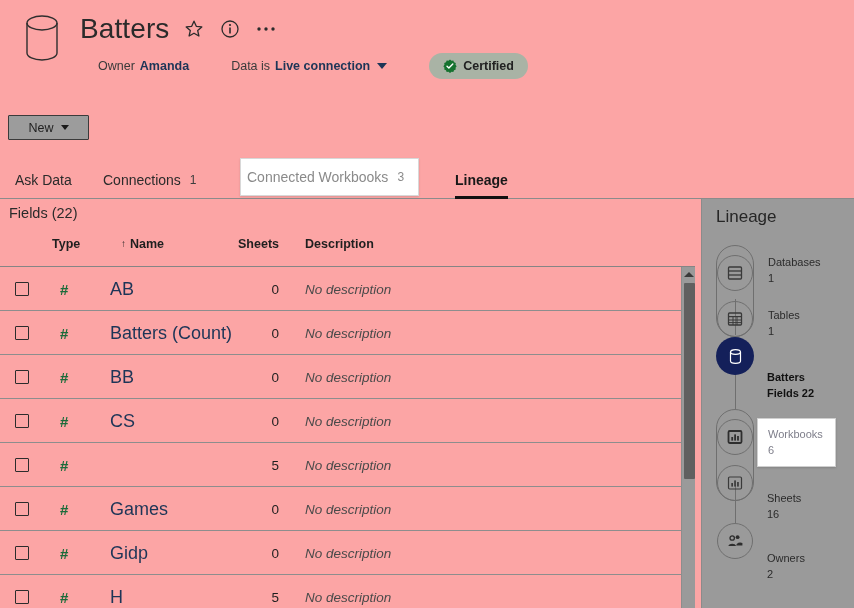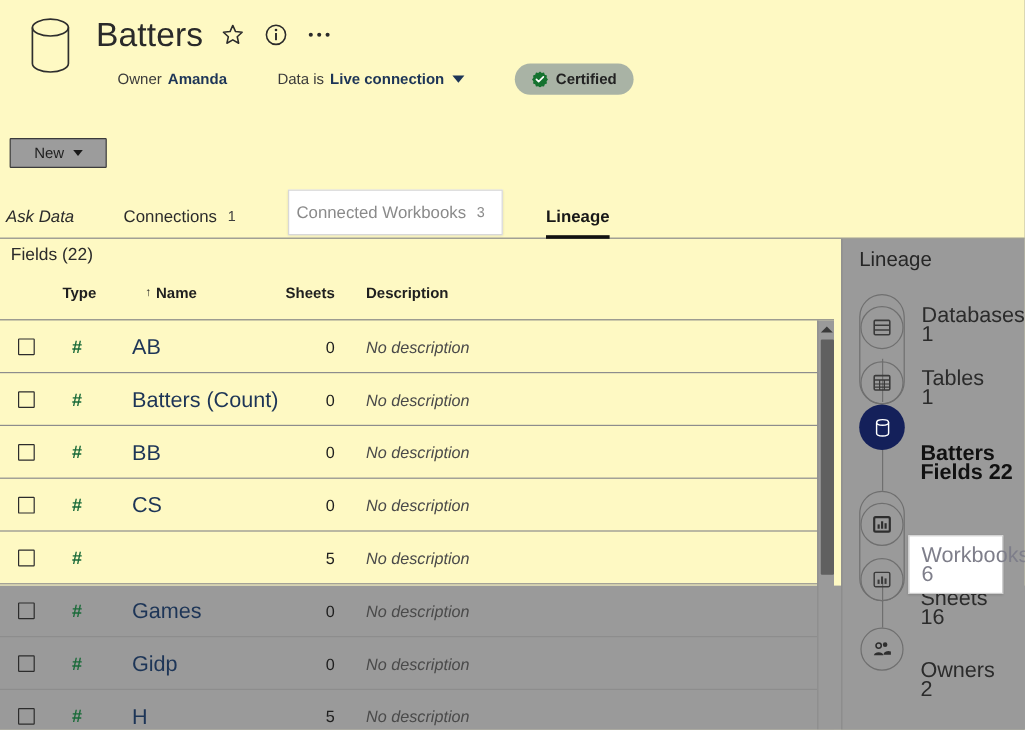--- a/index.html
+++ b/index.html
@@ -6,22 +6,22 @@
   html, body {
     width: 854px; height: 608px;
     overflow: hidden;
     font-family: "Liberation Sans", sans-serif;
     background: #9a9a9a;
   }
 
   
   #page {
     position: relative;
-    width: 854px; height: 488px;
-    background: #fef9c3;
+    width: 854px; height: 608px;
+    background: #fca5a5;
   }
 
   
   .header {
     position: absolute;
     left: 0; top: 0;
     width: 854px; height: 104px;
   }
   .db-logo {
     position: absolute;
@@ -135,21 +135,21 @@
     height: 34px;
     display: flex;
     align-items: center;
     gap: 9px;
     font-size: 14px;
     color: #2b2b2b;
     cursor: pointer;
     white-space: nowrap;
   }
   .tab .cnt { font-size: 12px; color: #3d3d3d; }
-  .tab-askdata   { left: 5px; font-style: italic; }
+  .tab-askdata   { left: 15px; }
   .tab-conn      { left: 103px; }
   .tab-cw {
     left: 240px;
     background: #ffffff;
     padding: 0 14px 0 6px;
     top: -5px;
     height: 38px;
     border: 1px solid #d8d8d8;
     box-shadow: 0 1px 2px rgba(0,0,0,.12);
     color: #8a8a8a;
@@ -356,36 +356,36 @@
     background: #14205a;
     border: none;
   }
   .node-wb      { top: 174px; }
   .node-sheets  { top: 220px; }
   .node-owners  { top: 278px; }
 
   .lbl {
     position: absolute;
     left: 66px;
-    font-size: 18px;
+    font-size: 11px;
     color: #2b2b2b;
     line-height: 16px;
     cursor: pointer;
   }
   .lbl .l1 { display: block; }
   .lbl .l2 { display: block; }
   .lbl-db      { top: 55px; }
   .lbl-tables  { top: 108px; }
   .lbl-current {
     top: 369px;
     font-weight: bold;
     color: #111;
   }
   .lbl-wb {
-    top: 446px;
+    top: 418px;
     left: 757px;
     position: absolute;
     background: #fff;
     border: 1px solid #cfcfcf;
     box-shadow: 0 1px 2px rgba(0,0,0,.15);
     padding: 7px 2px 8px 10px;
     width: 79px;
     color: #7e7e8a;
     z-index: 7;
   }

